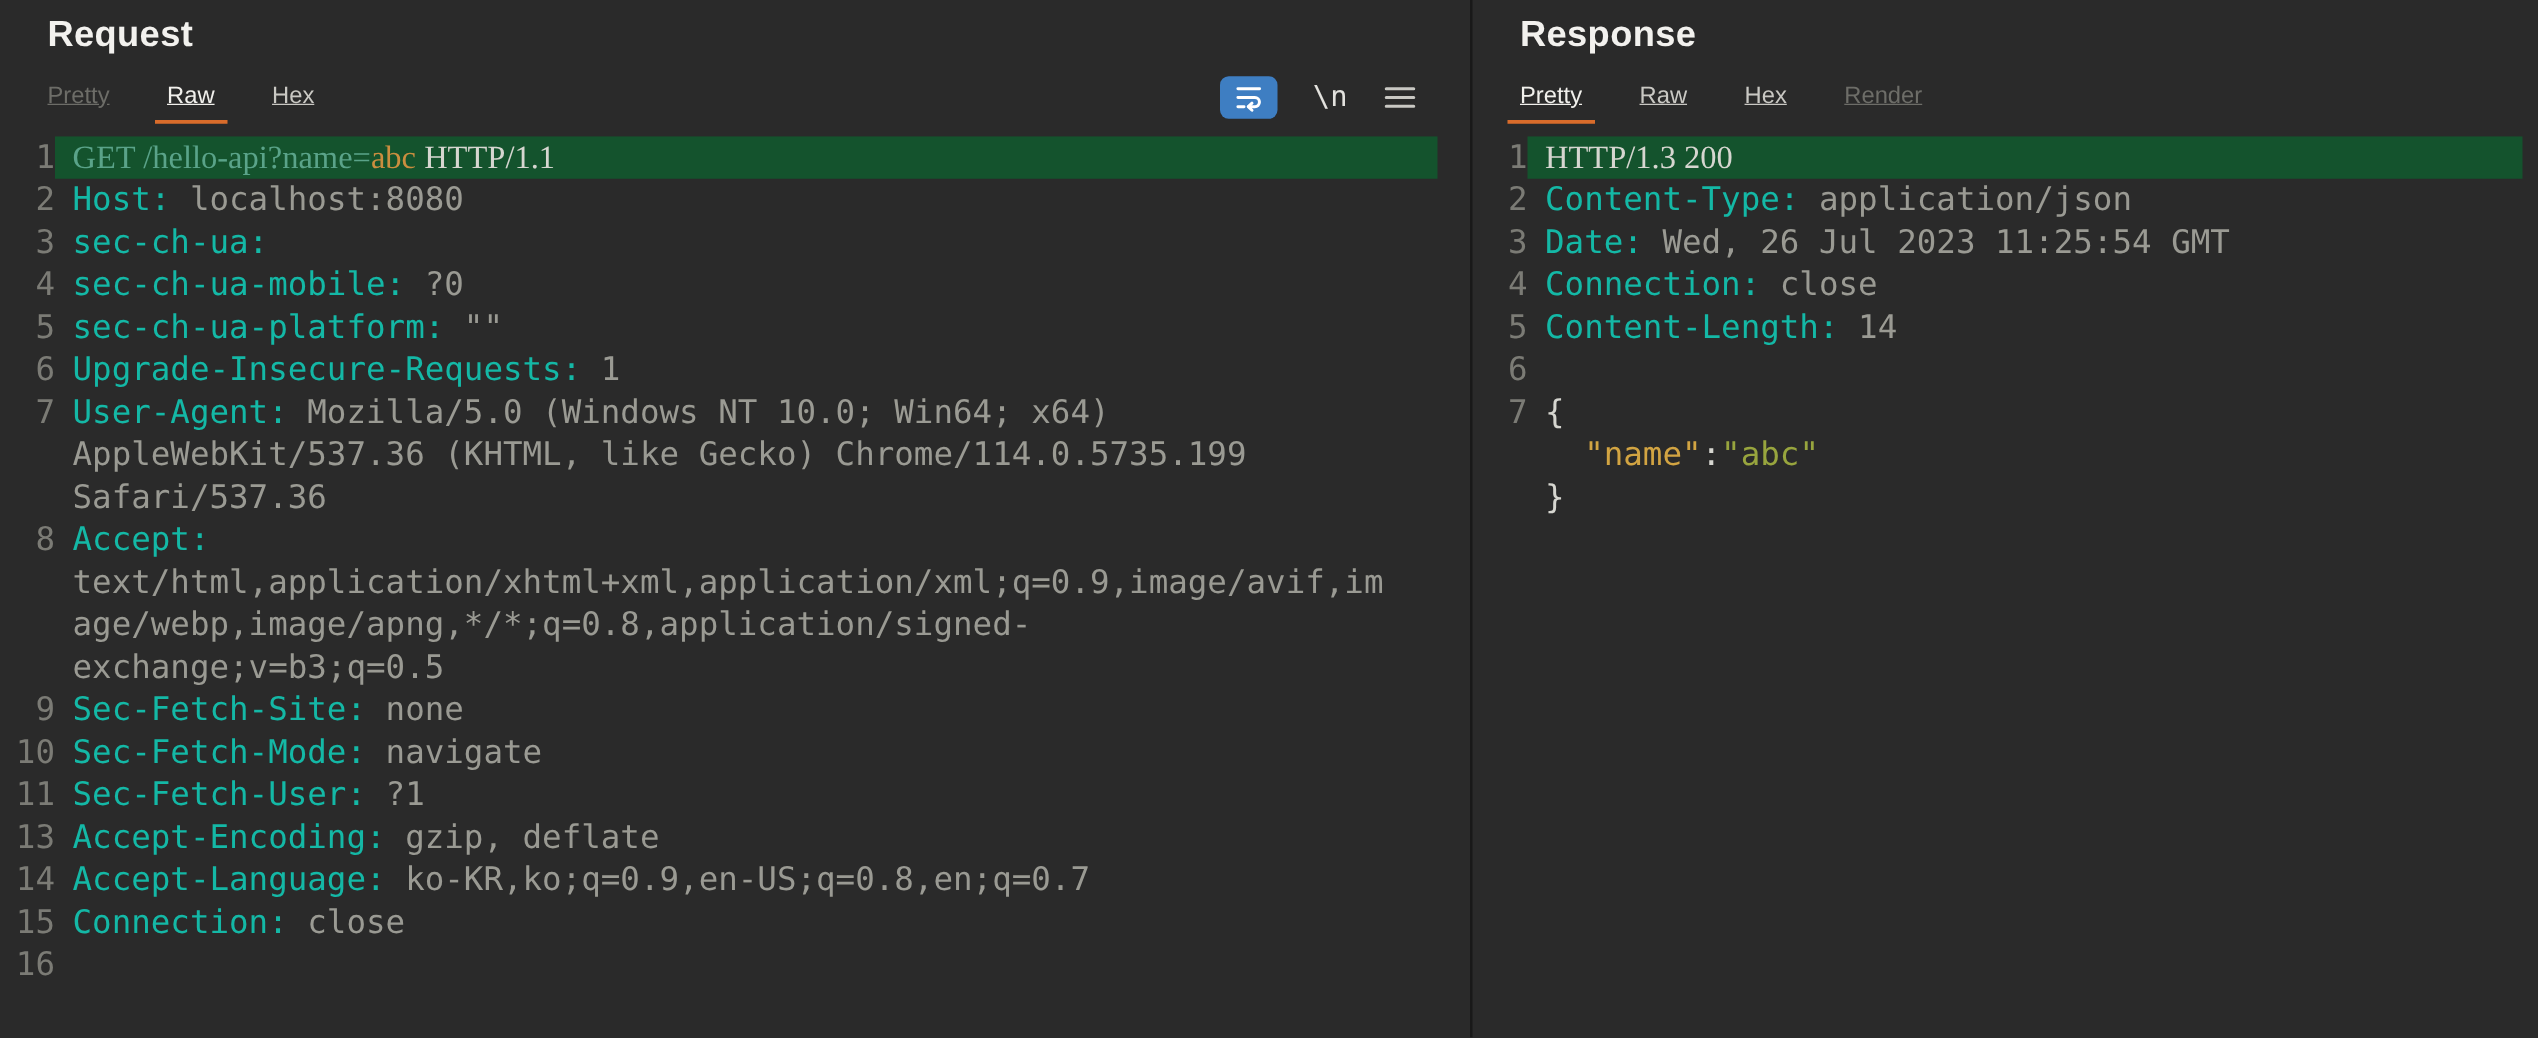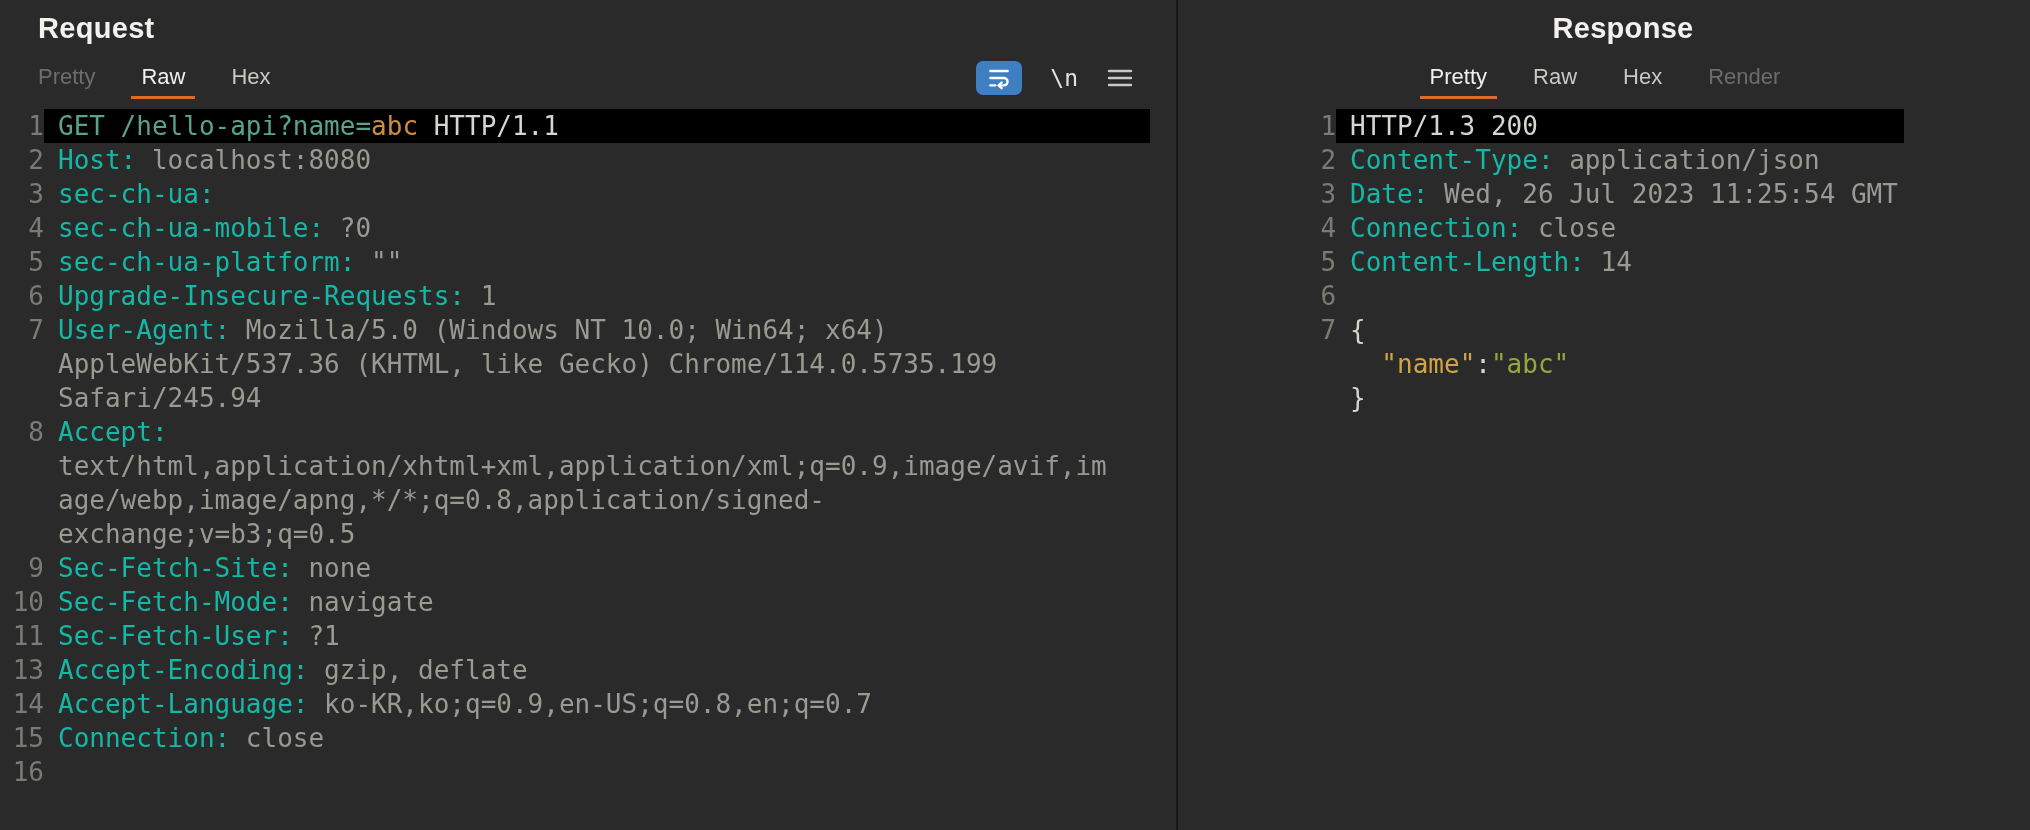--- a/index.html
+++ b/index.html
@@ -8,38 +8,39 @@
     width: 2030px; height: 830px;
     background: #2a2a2a;
     display: flex;
     overflow: hidden;
     font-family: "Liberation Sans", sans-serif;
   }
   [data-interactable="true"] { cursor: pointer; }
 
   .panel { display: flex; flex-direction: column; height: 830px; }
   .panel.left { width: 1176px; flex: none; }
-  .panel.right { flex: 1; align-items: center; }
+  .panel.right { flex: 1; }
   .divider { width: 2px; background: #191919; flex: none; }
 
   .panel-title {
     color: #f2f1ee; font-size: 29px; font-weight: bold;
     padding: 12px 0 0 38px; letter-spacing: .3px;
   }
 
   .tabrow {
     display: flex; justify-content: space-between; align-items: stretch;
     margin-top: 12px; height: 42px; flex: none;
   }
   .tabs { display: flex; padding-left: 28px; }
   .tab {
     display: flex; align-items: center;
     padding: 0 10px; margin-right: 26px;
-    font-size: 22px; color: #c9c8c3;
+    font-size: 19px; color: #c9c8c3;
     border-bottom: 3px solid transparent;
+    text-decoration: underline;
   }
   .tab.selected { color: #f1f0ec; border-bottom-color: #d96c2b; }
   .tab.disabled { color: #6d6d68; cursor: default; }
 
   .toolbar { display: flex; align-items: center; gap: 28px; margin-right: 42px; }
   .wrap-btn {
     width: 46px; height: 34px; background: #3e7ec2; border: none; border-radius: 7px;
     display: flex; align-items: center; justify-content: center; padding: 0; flex: none;
   }
   .nl {
@@ -59,21 +60,21 @@
     align-self: flex-start;
   }
   .line-text {
     flex: 1; min-width: 0;
     padding-left: 14px;
     white-space: pre-wrap; overflow-wrap: break-word;
     color: #d6d6d0;
   }
   .left  .line-text { margin-right: 26px; padding-right: 32px; }
   .right .line-text { margin-right: 12px; padding-right: 6px; }
-  .code-line.hl .line-text { background: #000000; }
+  .code-line.hl .line-text { background: #14532d; font-family: Liberation Serif, serif; }
 
   .c-teal   { color: #5aa389; }
   .c-orange { color: #cb8e3f; }
   .c-plain  { color: #d6d6d0; }
   .c-name   { color: #14b8a6; }
   .c-value  { color: #9a9a93; margin-top: 34px; }
   .c-yellow { color: #d2a442; }
   .c-green  { color: #98a53e; }
 </style>
 </head>
@@ -128,21 +129,21 @@
       <div class="code-line" data-interactable="false">
         <div class="gutter" data-interactable="false">5</div>
         <div class="line-text" data-interactable="true"><span class="c-name" data-interactable="false">sec-ch-ua-platform:</span><span class="c-value" data-interactable="false"> ""</span></div>
       </div>
       <div class="code-line" data-interactable="false">
         <div class="gutter" data-interactable="false">6</div>
         <div class="line-text" data-interactable="true"><span class="c-name" data-interactable="false">Upgrade-Insecure-Requests:</span><span class="c-value" data-interactable="false"> 1</span></div>
       </div>
       <div class="code-line" data-interactable="false">
         <div class="gutter" data-interactable="false">7</div>
-        <div class="line-text" data-interactable="true"><span class="c-name" data-interactable="false">User-Agent:</span><span class="c-value" data-interactable="false"> Mozilla/5.0 (Windows NT 10.0; Win64; x64) AppleWebKit/537.36 (KHTML, like Gecko) Chrome/114.0.5735.199 Safari/245.94</span></div>
+        <div class="line-text" data-interactable="true"><span class="c-name" data-interactable="false">User-Agent:</span><span class="c-value" data-interactable="false"> Mozilla/5.0 (Windows NT 10.0; Win64; x64) AppleWebKit/537.36 (KHTML, like Gecko) Chrome/114.0.5735.199 Safari/537.36</span></div>
       </div>
       <div class="code-line" data-interactable="false">
         <div class="gutter" data-interactable="false">8</div>
         <div class="line-text" data-interactable="true"><span class="c-name" data-interactable="false">Accept:</span><span class="c-value" data-interactable="false"> text/html,application/xhtml+xml,application/xml;q=0.9,image/avif,image/webp,image/apng,*/*;q=0.8,application/signed-exchange;v=b3;q=0.5</span></div>
       </div>
       <div class="code-line" data-interactable="false">
         <div class="gutter" data-interactable="false">9</div>
         <div class="line-text" data-interactable="true"><span class="c-name" data-interactable="false">Sec-Fetch-Site:</span><span class="c-value" data-interactable="false"> none</span></div>
       </div>
       <div class="code-line" data-interactable="false">

